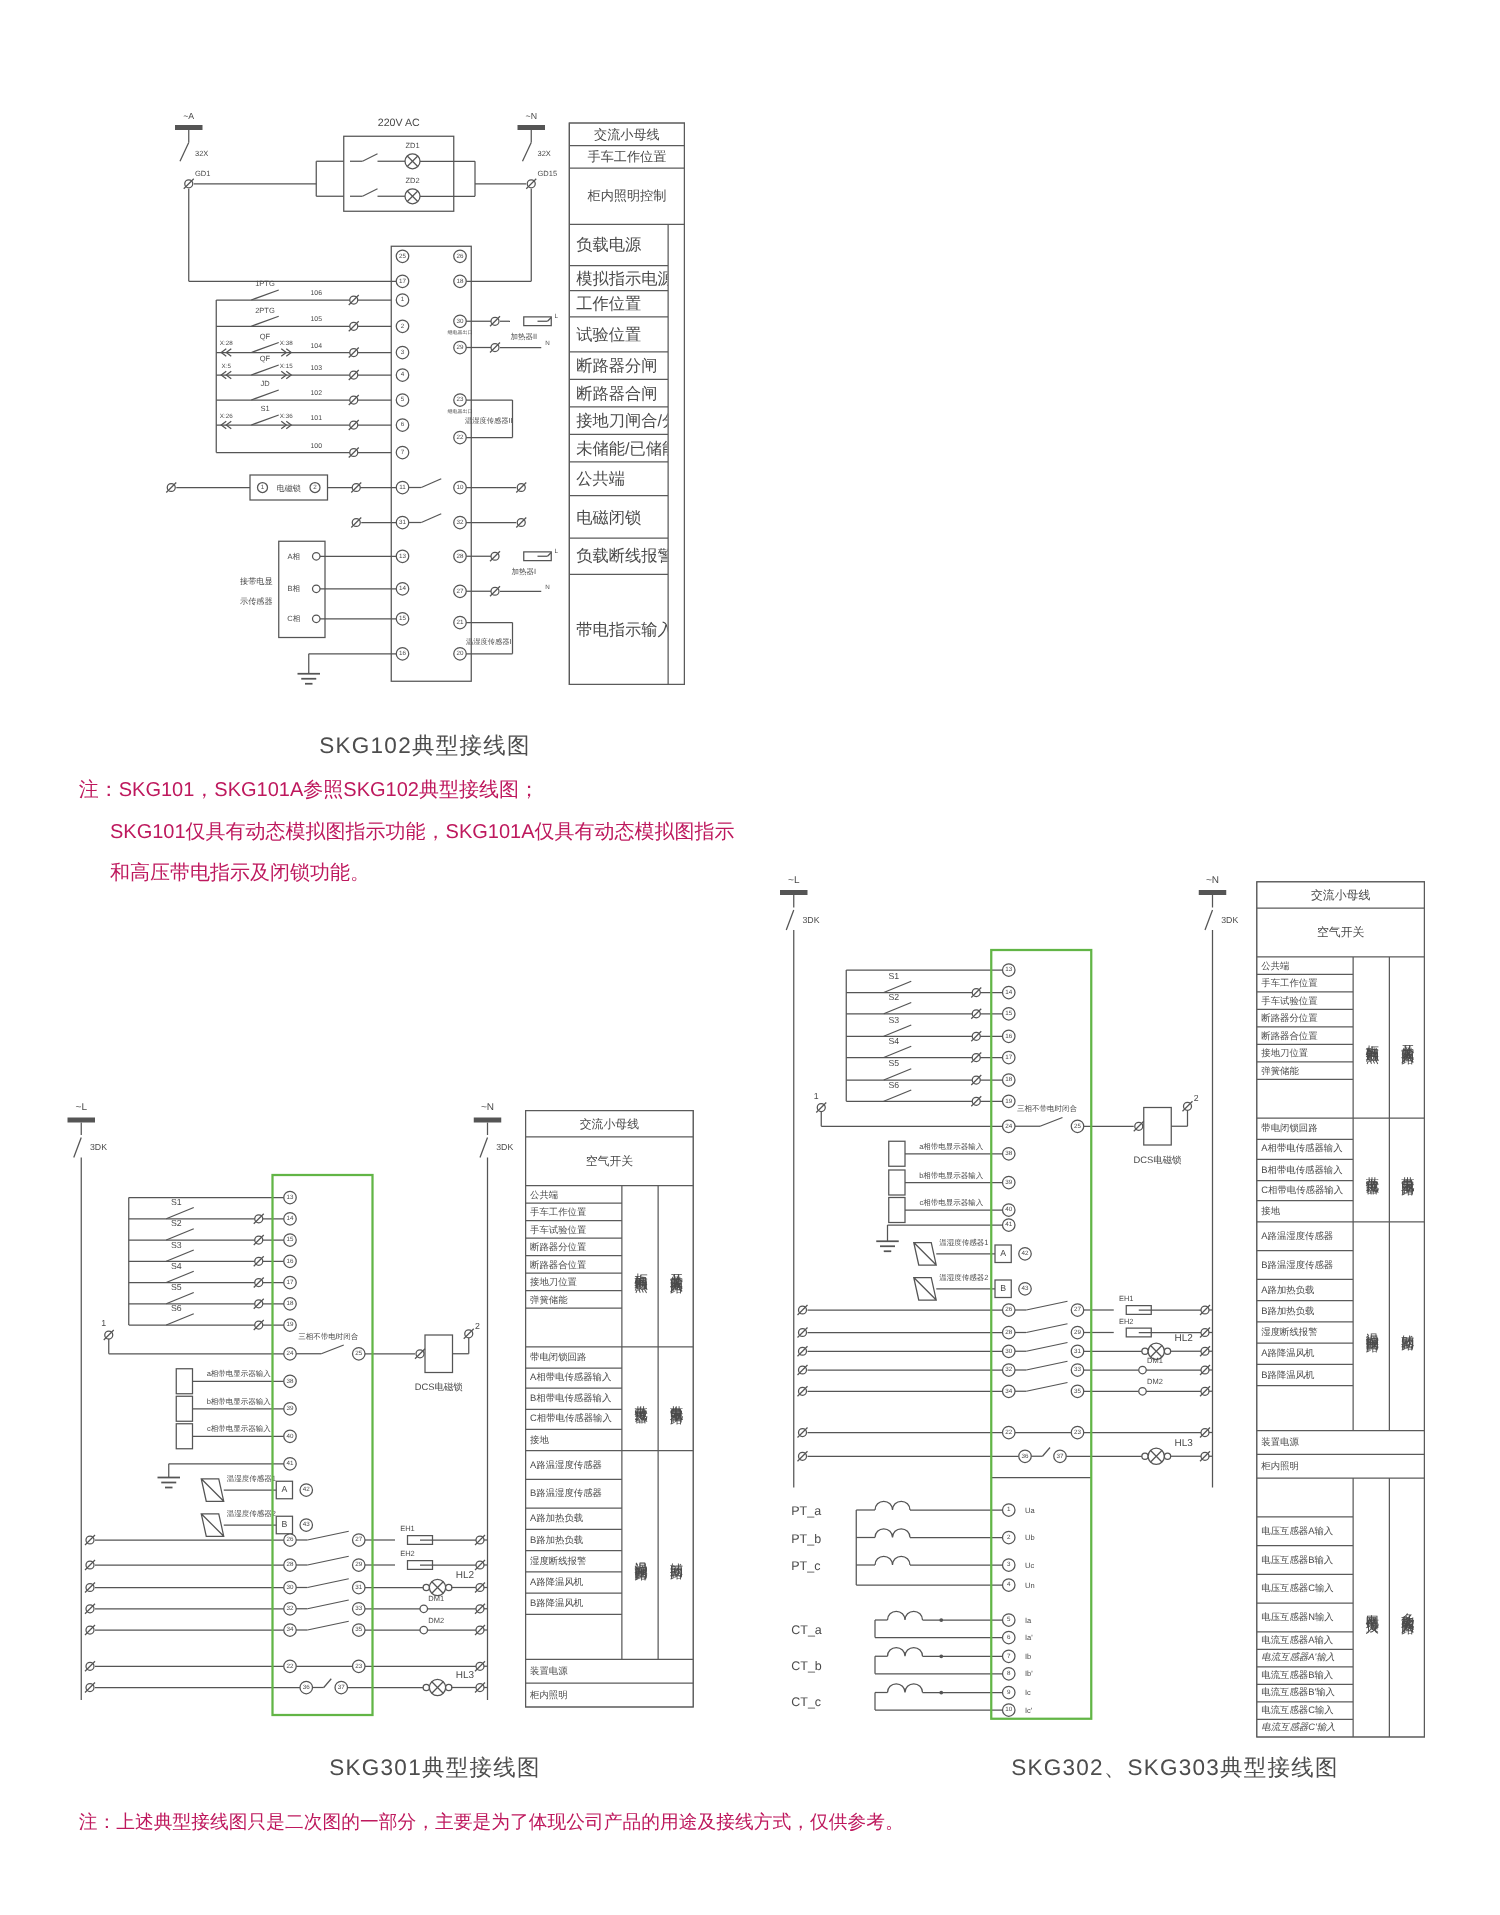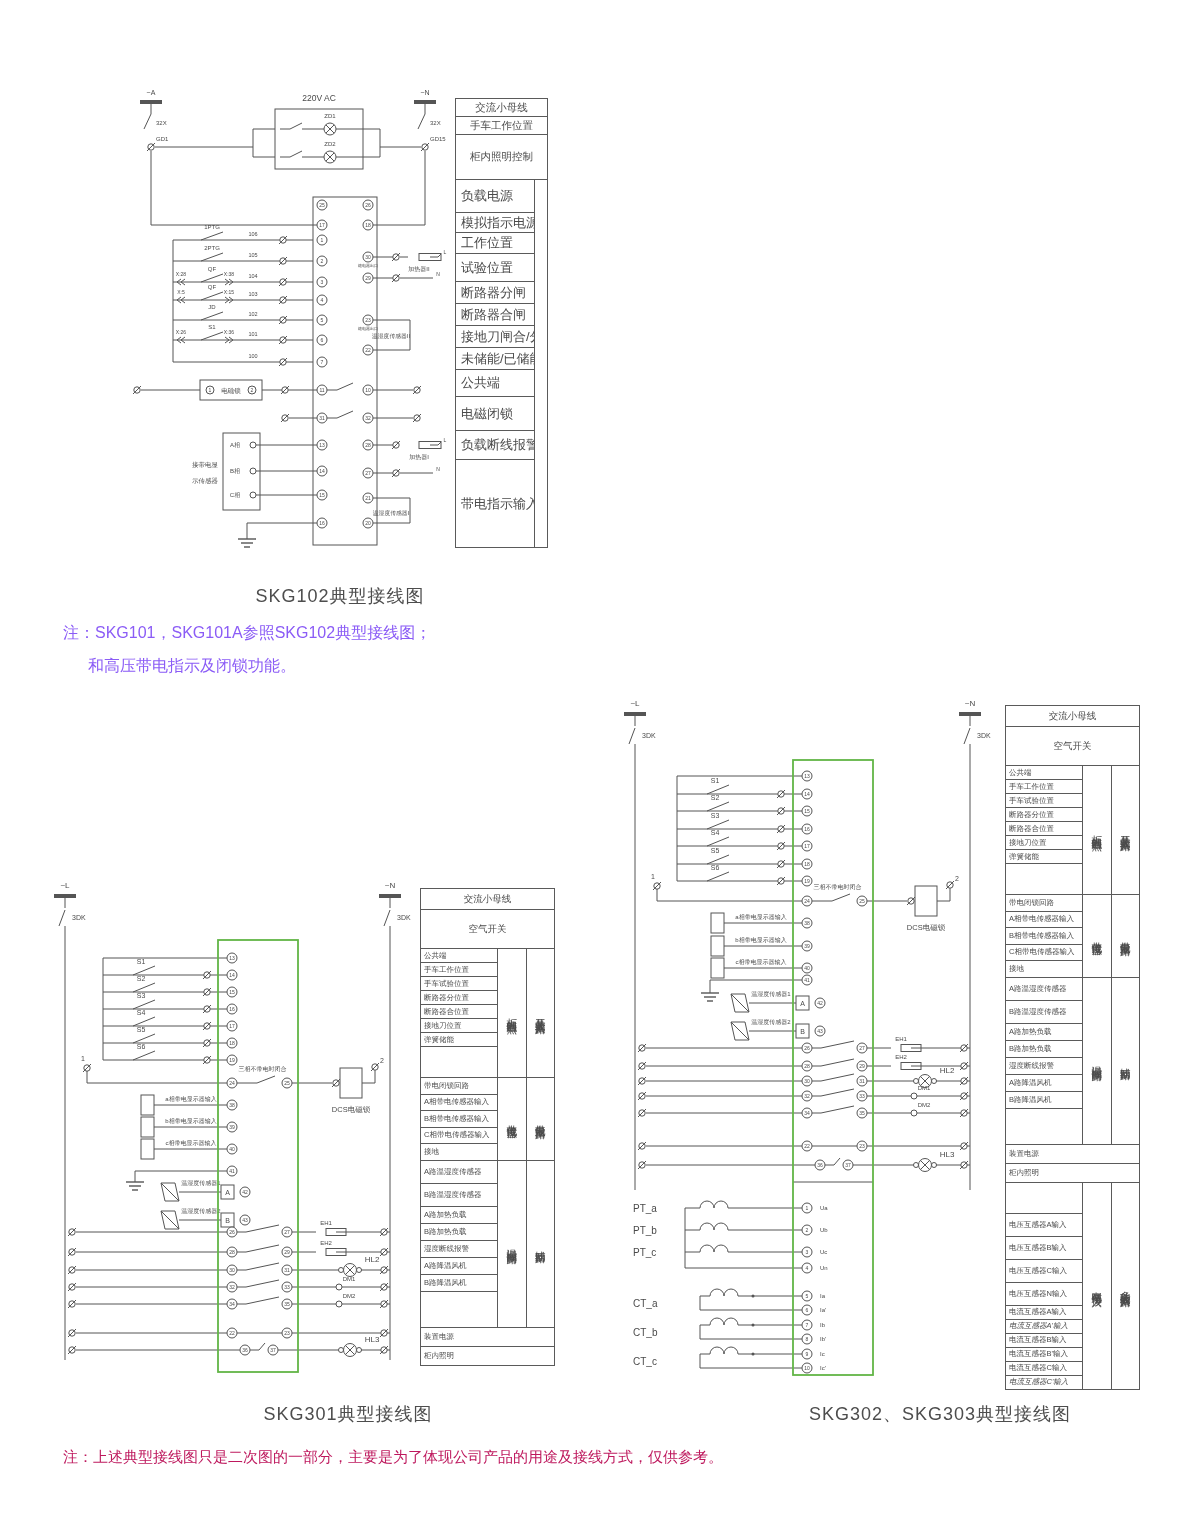--- a/index.html
+++ b/index.html
@@ -10,21 +10,21 @@
 .wtable{position:absolute;display:grid;gap:1px;background:#5a5a5a;border:1px solid #5a5a5a}
 .cell{background:#fff;display:flex;align-items:center;overflow:hidden}
 .hc{justify-content:center;font-size:9.5px}
 .lc{font-size:7.5px;padding-left:3px;white-space:nowrap}
 .flc{font-size:7.5px;padding-left:3px;white-space:nowrap}
 .hc102{justify-content:center;font-size:10.5px}
 .lc102{font-size:13px;padding-left:5px;white-space:nowrap}
 .gc{justify-content:center;font-size:10.5px}
 .vert{writing-mode:vertical-rl;text-orientation:upright;letter-spacing:1px;line-height:1}
 .dtitle{position:absolute;width:400px;text-align:center;font-size:18px;color:#4d4d4d;letter-spacing:1px}
-.note{position:absolute;font-size:16px;color:#8b5cf6;line-height:33px}
+.note{position:absolute;font-size:16px;color:#be185d;line-height:33px}
 .note .ind{margin-left:25px}
 .bnote{position:absolute;font-size:15px;color:#be185d}
 </style>
 </head>
 <body>
 
 <svg id="svg102" style="left:125px;top:85px" width="340" height="480">
     <text x="26" y="10" font-size="7" text-anchor="middle">~A</text>
     <line x1="15" y1="17" x2="37" y2="17" stroke="#555555" stroke-width="4"></line>
     <line x1="26" y1="19" x2="26" y2="29" stroke="#555555" stroke-width="1"></line>
@@ -272,20 +272,21 @@
     <div class="cell lc102" style="grid-area: 12 / 1 / 13 / 2;">公共端</div>
     <div class="cell lc102" style="grid-area: 13 / 1 / 14 / 2;">电磁闭锁</div>
     <div class="cell lc102" style="grid-area: 14 / 1 / 15 / 2; text-align: right;">负载断线报警</div>
     <div class="cell lc102" style="grid-area: 15 / 1 / 16 / 2;">带电指示输入</div>
     <div class="cell " style="grid-area: 4 / 2 / 16 / 3;"></div>
   </div>
 <div class="dtitle" style="left:140px;top:584px">SKG102典型接线图</div>
 
 <div class="note" style="left:63px;top:616px">
   <div>注：SKG101，SKG101A参照SKG102典型接线图；</div>
+  <div class="ind">SKG101仅具有动态模拟图指示功能，SKG101A仅具有动态模拟图指示</div>
   <div class="ind">和高压带电指示及闭锁功能。</div>
 </div>
 
 <svg id="svg301" style="left:45px;top:880px" width="380" height="520">
     <text x="20" y="8" font-size="8" text-anchor="middle">~L</text>
     <line x1="9" y1="16" x2="31" y2="16" stroke="#555555" stroke-width="4"></line>
     <line x1="20" y1="18" x2="20" y2="28" stroke="#555555" stroke-width="1"></line>
     <line x1="20" y1="30" x2="14" y2="46" stroke="#555555" stroke-width="1"></line>
     <text x="27" y="40" font-size="7" text-anchor="start">3DK</text>
     <line x1="20" y1="46" x2="20" y2="480" stroke="#555555" stroke-width="1"></line>

